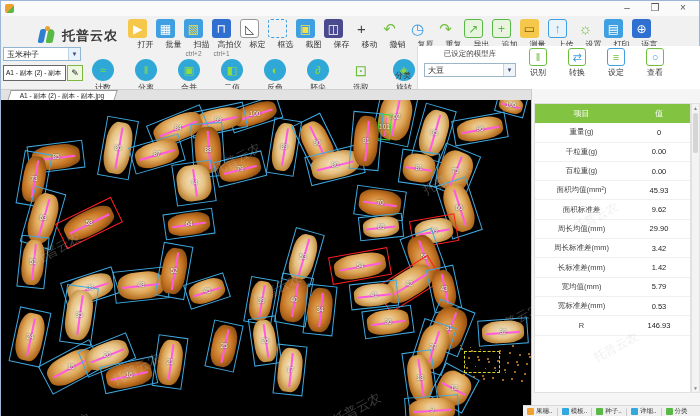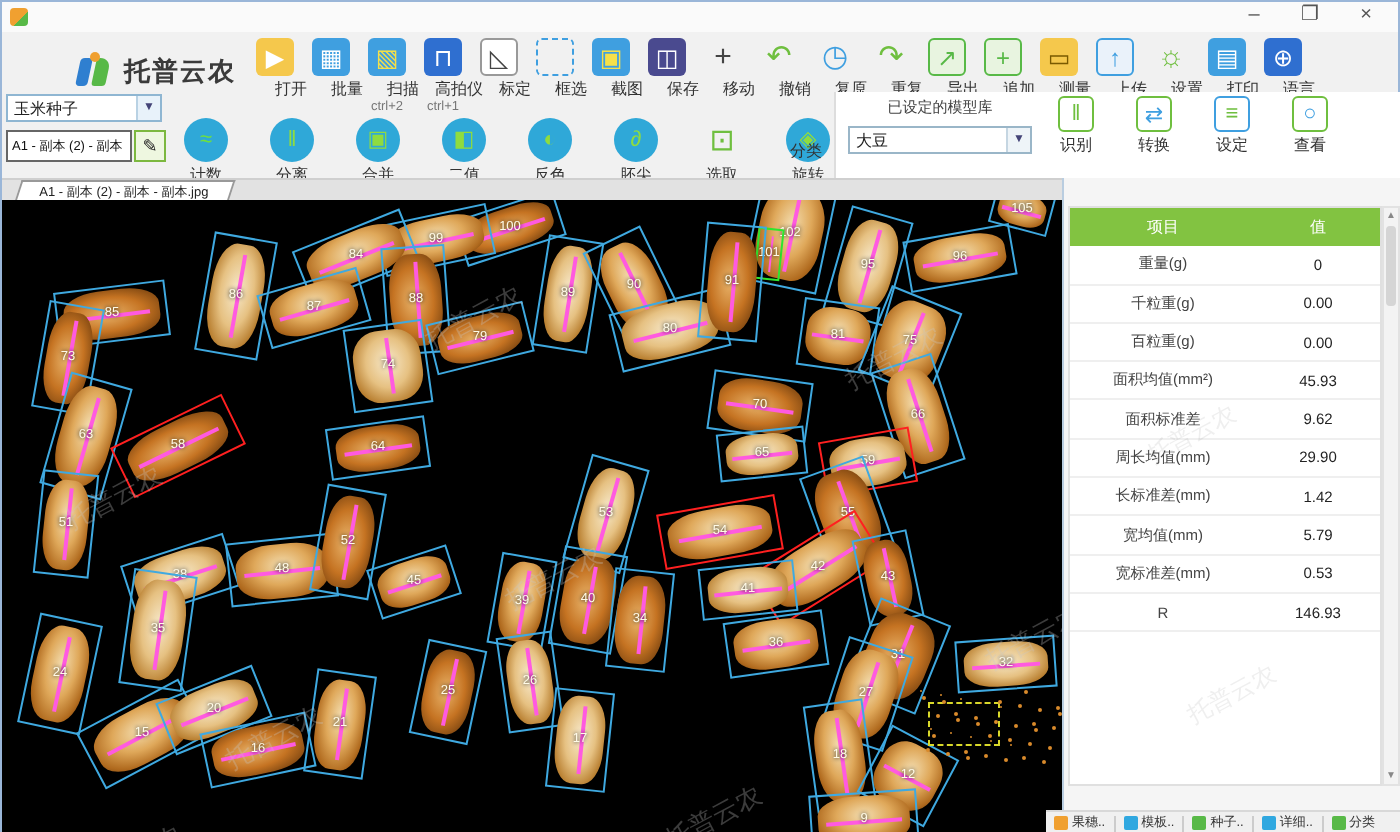--- a/index.html
+++ b/index.html
@@ -691,20 +691,24 @@
         </div>
         <div class="trow">
           <div class="c1">面积标准差</div>
   <div class="c2">9.62</div>
         </div>
         <div class="trow">
           <div class="c1">周长均值(mm)</div>
   <div class="c2">29.90</div>
         </div>
         <div class="trow">
+          <div class="c1">周长标准差(mm)</div>
+  <div class="c2">3.42</div>
+        </div>
+        <div class="trow">
           <div class="c1">长标准差(mm)</div>
   <div class="c2">1.42</div>
         </div>
         <div class="trow">
           <div class="c1">宽均值(mm)</div>
   <div class="c2">5.79</div>
         </div>
         <div class="trow">
           <div class="c1">宽标准差(mm)</div>
   <div class="c2">0.53</div>

